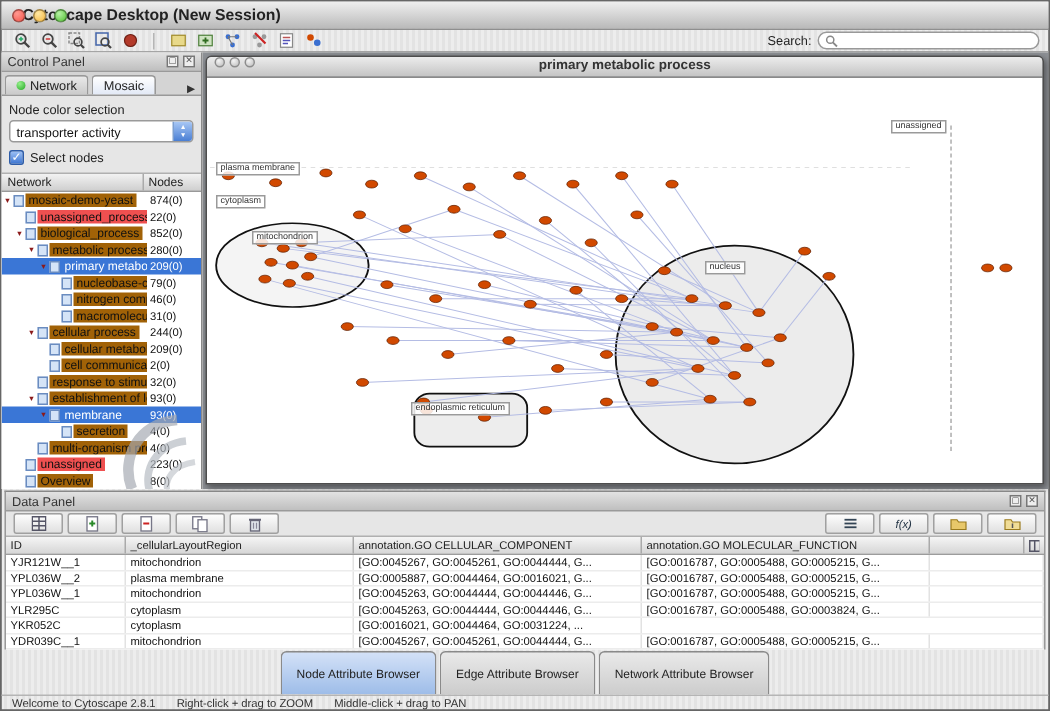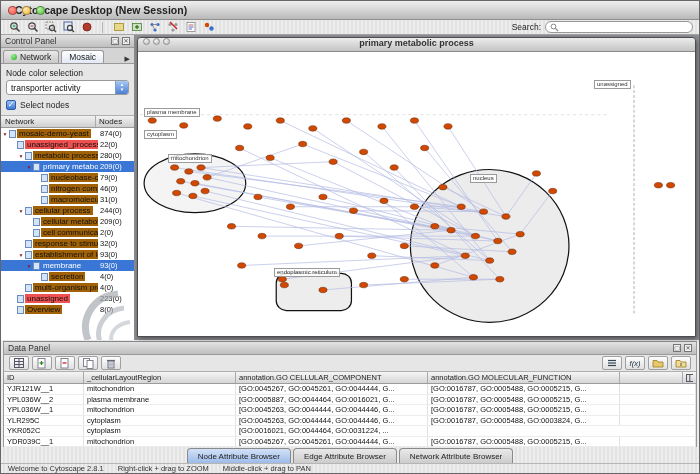--- a/index.html
+++ b/index.html
@@ -67,33 +67,33 @@
   .iframe-title{flex:0 0 14px;background:linear-gradient(#ececec,#c4c4c4);border-bottom:1px solid #8a8a8a;position:relative;display:flex;align-items:flex-start}
   .ifr-dots{display:flex;gap:3px;margin-left:5px;z-index:2}
   .ifr-dot{width:7px;height:7px;border-radius:50%;border:1px solid #8d8d8d;background:radial-gradient(circle at 35% 30%,#f4f4f4,#bdbdbd)}
   .iframe-title-text{position:absolute;left:0;right:0;text-align:center;font-size:9px;font-weight:bold;color:#333}
   .canvas{flex:1;background:#fff;position:relative;overflow:hidden}
   .canvas svg{position:absolute;inset:0;width:100%;height:100%}
   .region-label{position:absolute;font-size:6px;line-height:7px;color:#333;border:1px solid #9a9a9a;background:rgba(255,255,255,.85);padding:0 2px;white-space:nowrap}
   
   .data-panel{flex:0 0 103px;display:flex;flex-direction:column;background:#e6e6e6;border-top:1px solid #888;margin:1px 2px;border-left:1px solid #999;border-right:1px solid #999}
   .dp-toolbar{flex:0 0 17px;display:flex;align-items:center;gap:3px;padding:0 5px;border-bottom:1px solid #b0b0b0}
-  .dp-btn{width:20px;height:14px;border:1px solid #a0a0a0;border-radius:2px;background:linear-gradient(#fdfdfd,#e0e0e0);display:flex;align-items:center;justify-content:center;padding:0;cursor:pointer;font-size:7px}
+  .dp-btn{width:33px;height:14px;border:1px solid #a0a0a0;border-radius:2px;background:linear-gradient(#fdfdfd,#e0e0e0);display:flex;align-items:center;justify-content:center;padding:0;cursor:pointer;font-size:7px}
   .dp-right{margin-left:auto;display:flex;gap:3px}
   .fx{font-style:italic;font-size:7.5px;color:#234}
   .dp-table{flex:1;background:#fff;overflow:hidden;display:flex;flex-direction:column}
   .tbl-head{flex:0 0 12px;display:flex;background:linear-gradient(#f5f5f5,#d6d6d6);border-bottom:1px solid #9c9c9c;font-size:7.5px;color:#222}
   .tbl-head>div{border-right:1px solid #aaa;padding:0 3px;line-height:11px;white-space:nowrap;overflow:hidden}
   .tbl-row{height:10.5px;display:flex;font-size:7.5px;color:#111;border-bottom:1px solid #ececec}
   .tbl-row>div{border-right:1px solid #e2e2e2;padding:0 3px;line-height:10px;white-space:nowrap;overflow:hidden}
   .c-id{flex:0 0 80px}.c-region{flex:0 0 152px}.c-comp{flex:0 0 192px}.c-func{flex:0 0 192px}.c-fill{flex:1}
   .col-btn{flex:0 0 13px;display:flex;align-items:center;justify-content:center;border-right:none!important;cursor:pointer}
   
   .attr-tabs{flex:0 0 11px;display:flex;justify-content:center;align-items:flex-end;gap:2px}
-  .attr-tab{height:15px;padding:0 10px;font-size:8px;color:#222;display:flex;align-items:center;
+  .attr-tab{height:29px;padding:0 10px;font-size:8px;color:#222;display:flex;align-items:center;
     border:1px solid #8a8a8a;border-bottom:none;border-radius:4px 4px 0 0;background:linear-gradient(#e9e9e9,#cccccc);cursor:pointer}
   .attr-tab.active{background:linear-gradient(#d3e1f7,#9dbce8)}
   .statusbar{flex:0 0 10px;display:flex;align-items:center;gap:14px;padding:0 7px;font-size:7.5px;color:#333;border-top:1px solid #b5b5b5}
 </style>
 </head>
 <body>
 
 <div class="window">
 
   <div class="titlebar">
@@ -241,20 +241,27 @@
             <span class="doc-icon"></span>
             <span class="tree-label">mosaic-demo-yeast</span>
             <span class="tree-count">874(0)</span>
           </div>
           <div class="tree-row red">
             <span class="indent" style="width:8px"></span>
             <span class="expander"></span>
             <span class="doc-icon"></span>
             <span class="tree-label">unassigned_process</span>
             <span class="tree-count">22(0)</span>
+          </div>
+          <div class="tree-row green">
+            <span class="indent" style="width:8px"></span>
+            <span class="expander">▼</span>
+            <span class="doc-icon"></span>
+            <span class="tree-label">biological_process</span>
+            <span class="tree-count">852(0)</span>
           </div>
           <div class="tree-row green">
             <span class="indent" style="width:16px"></span>
             <span class="expander">▼</span>
             <span class="doc-icon"></span>
             <span class="tree-label">metabolic process</span>
             <span class="tree-count">280(0)</span>
           </div>
           <div class="tree-row selected">
             <span class="indent" style="width:24px"></span>

